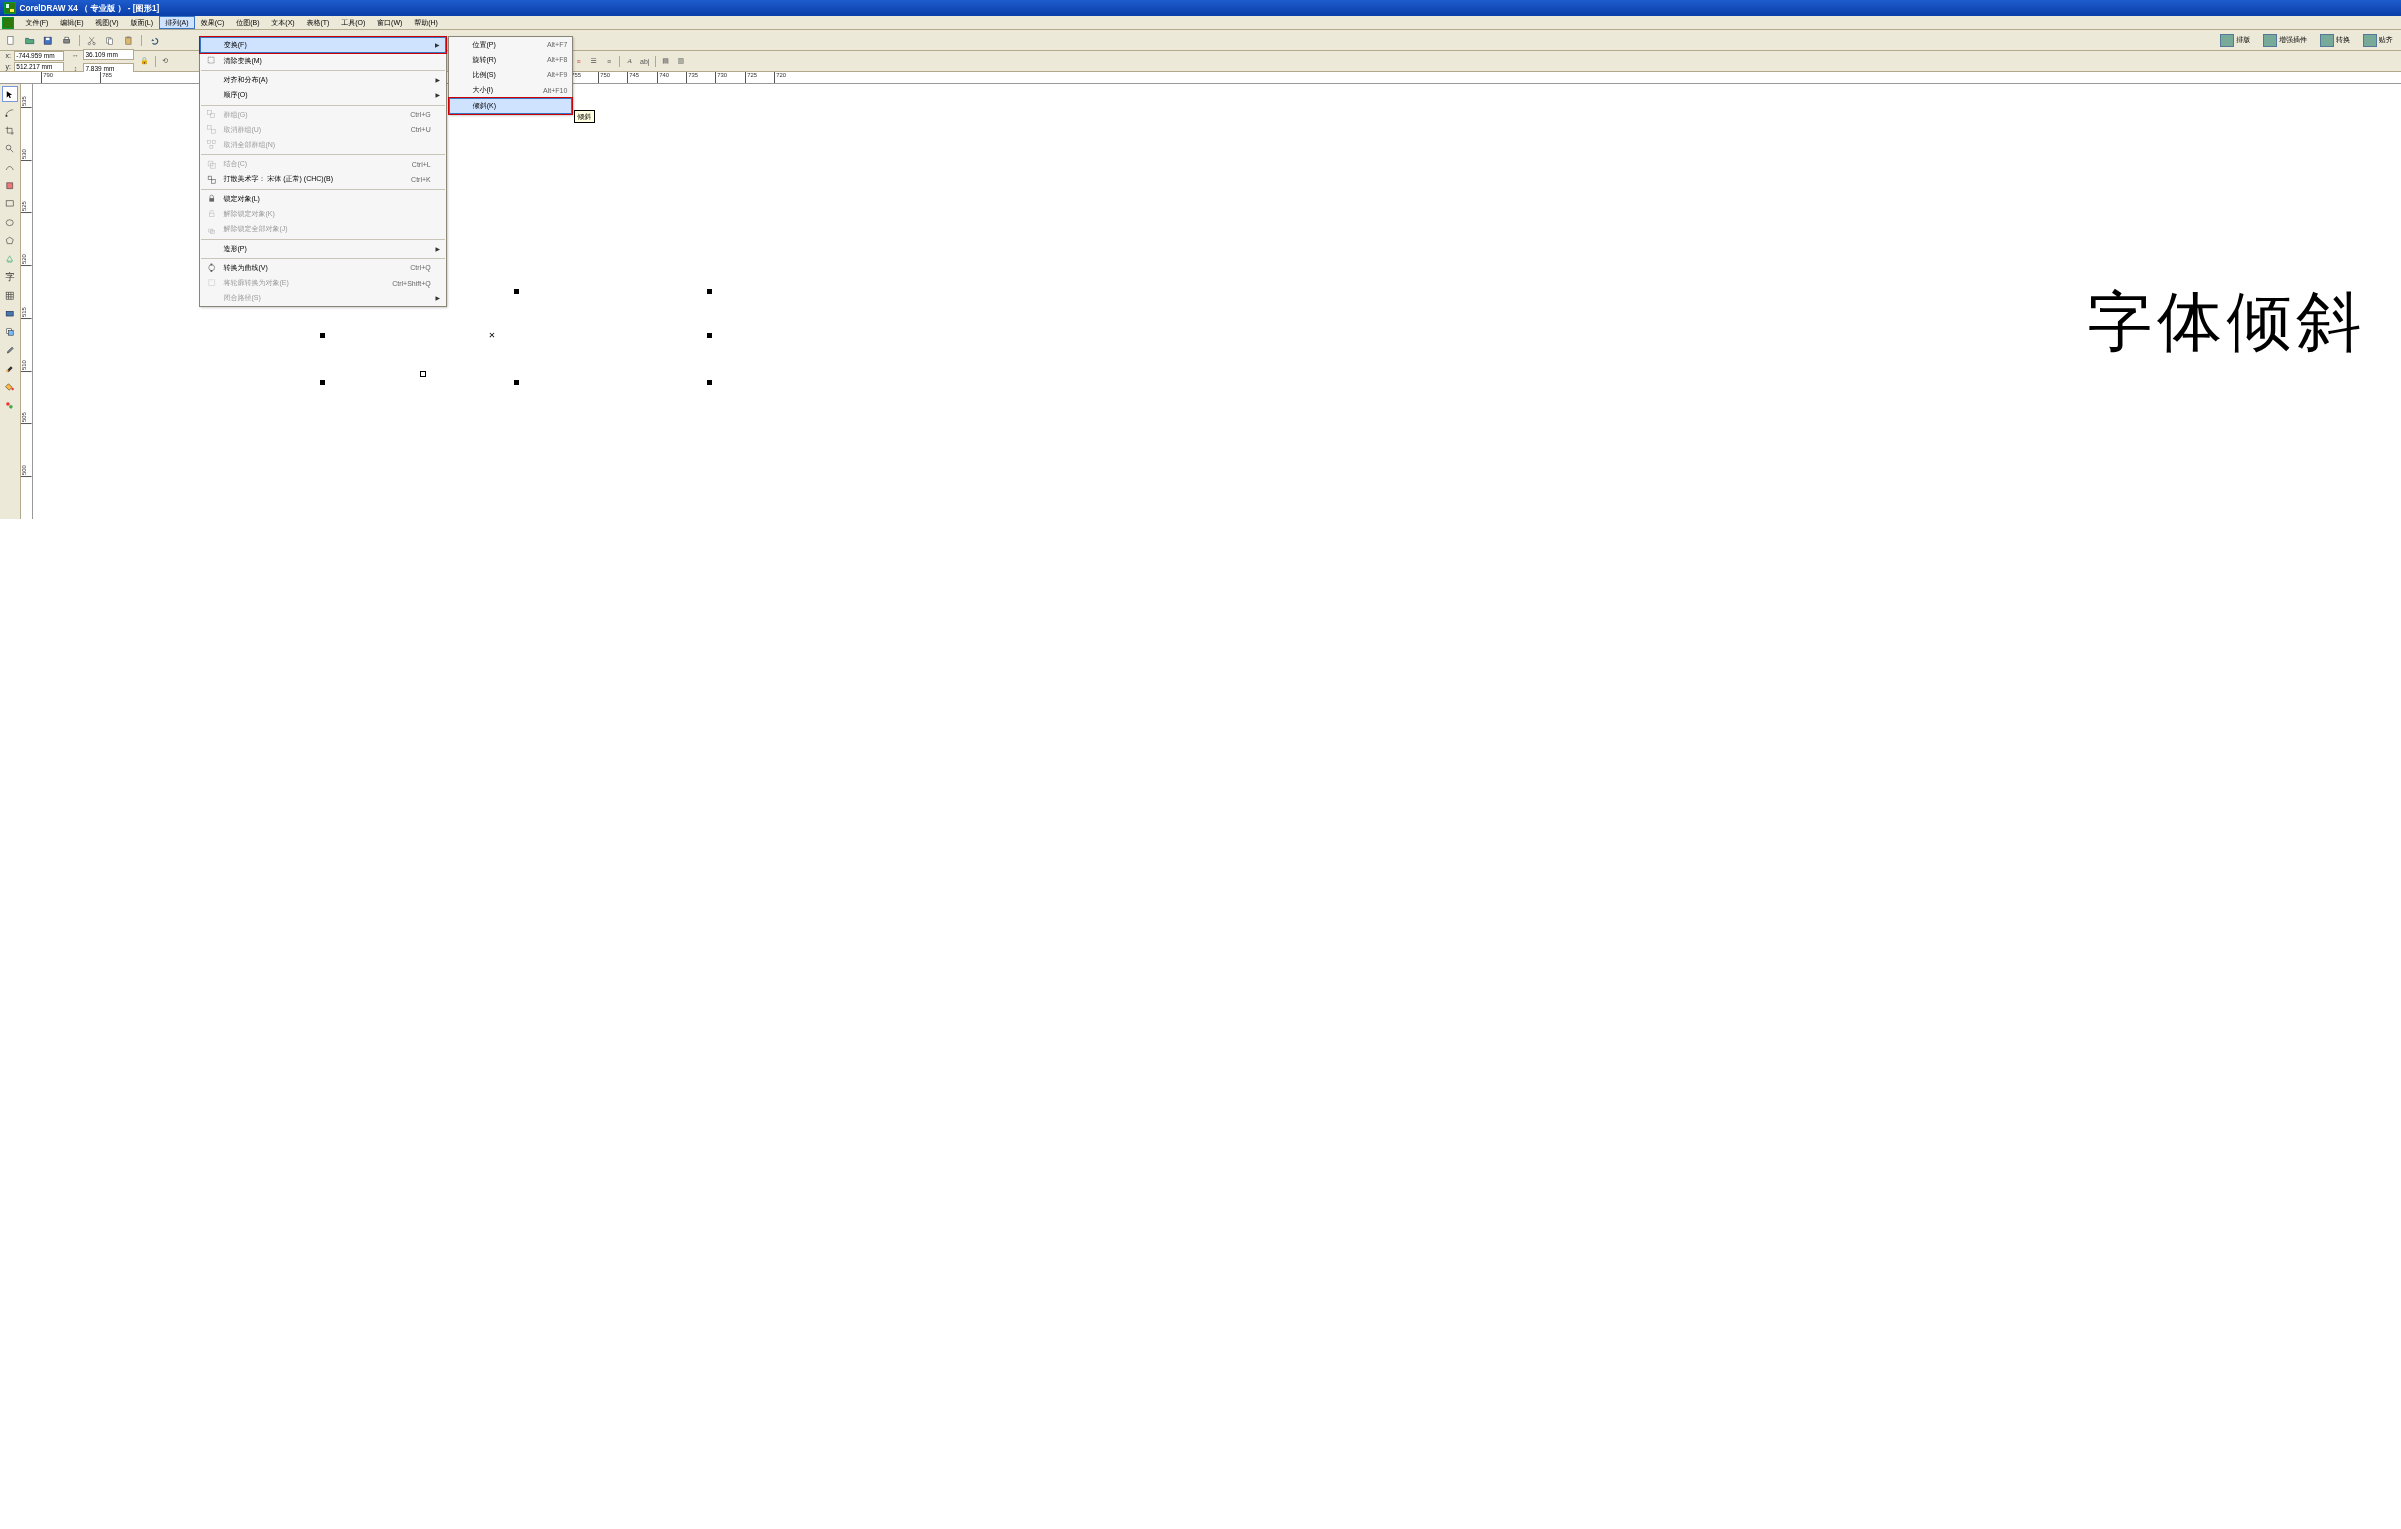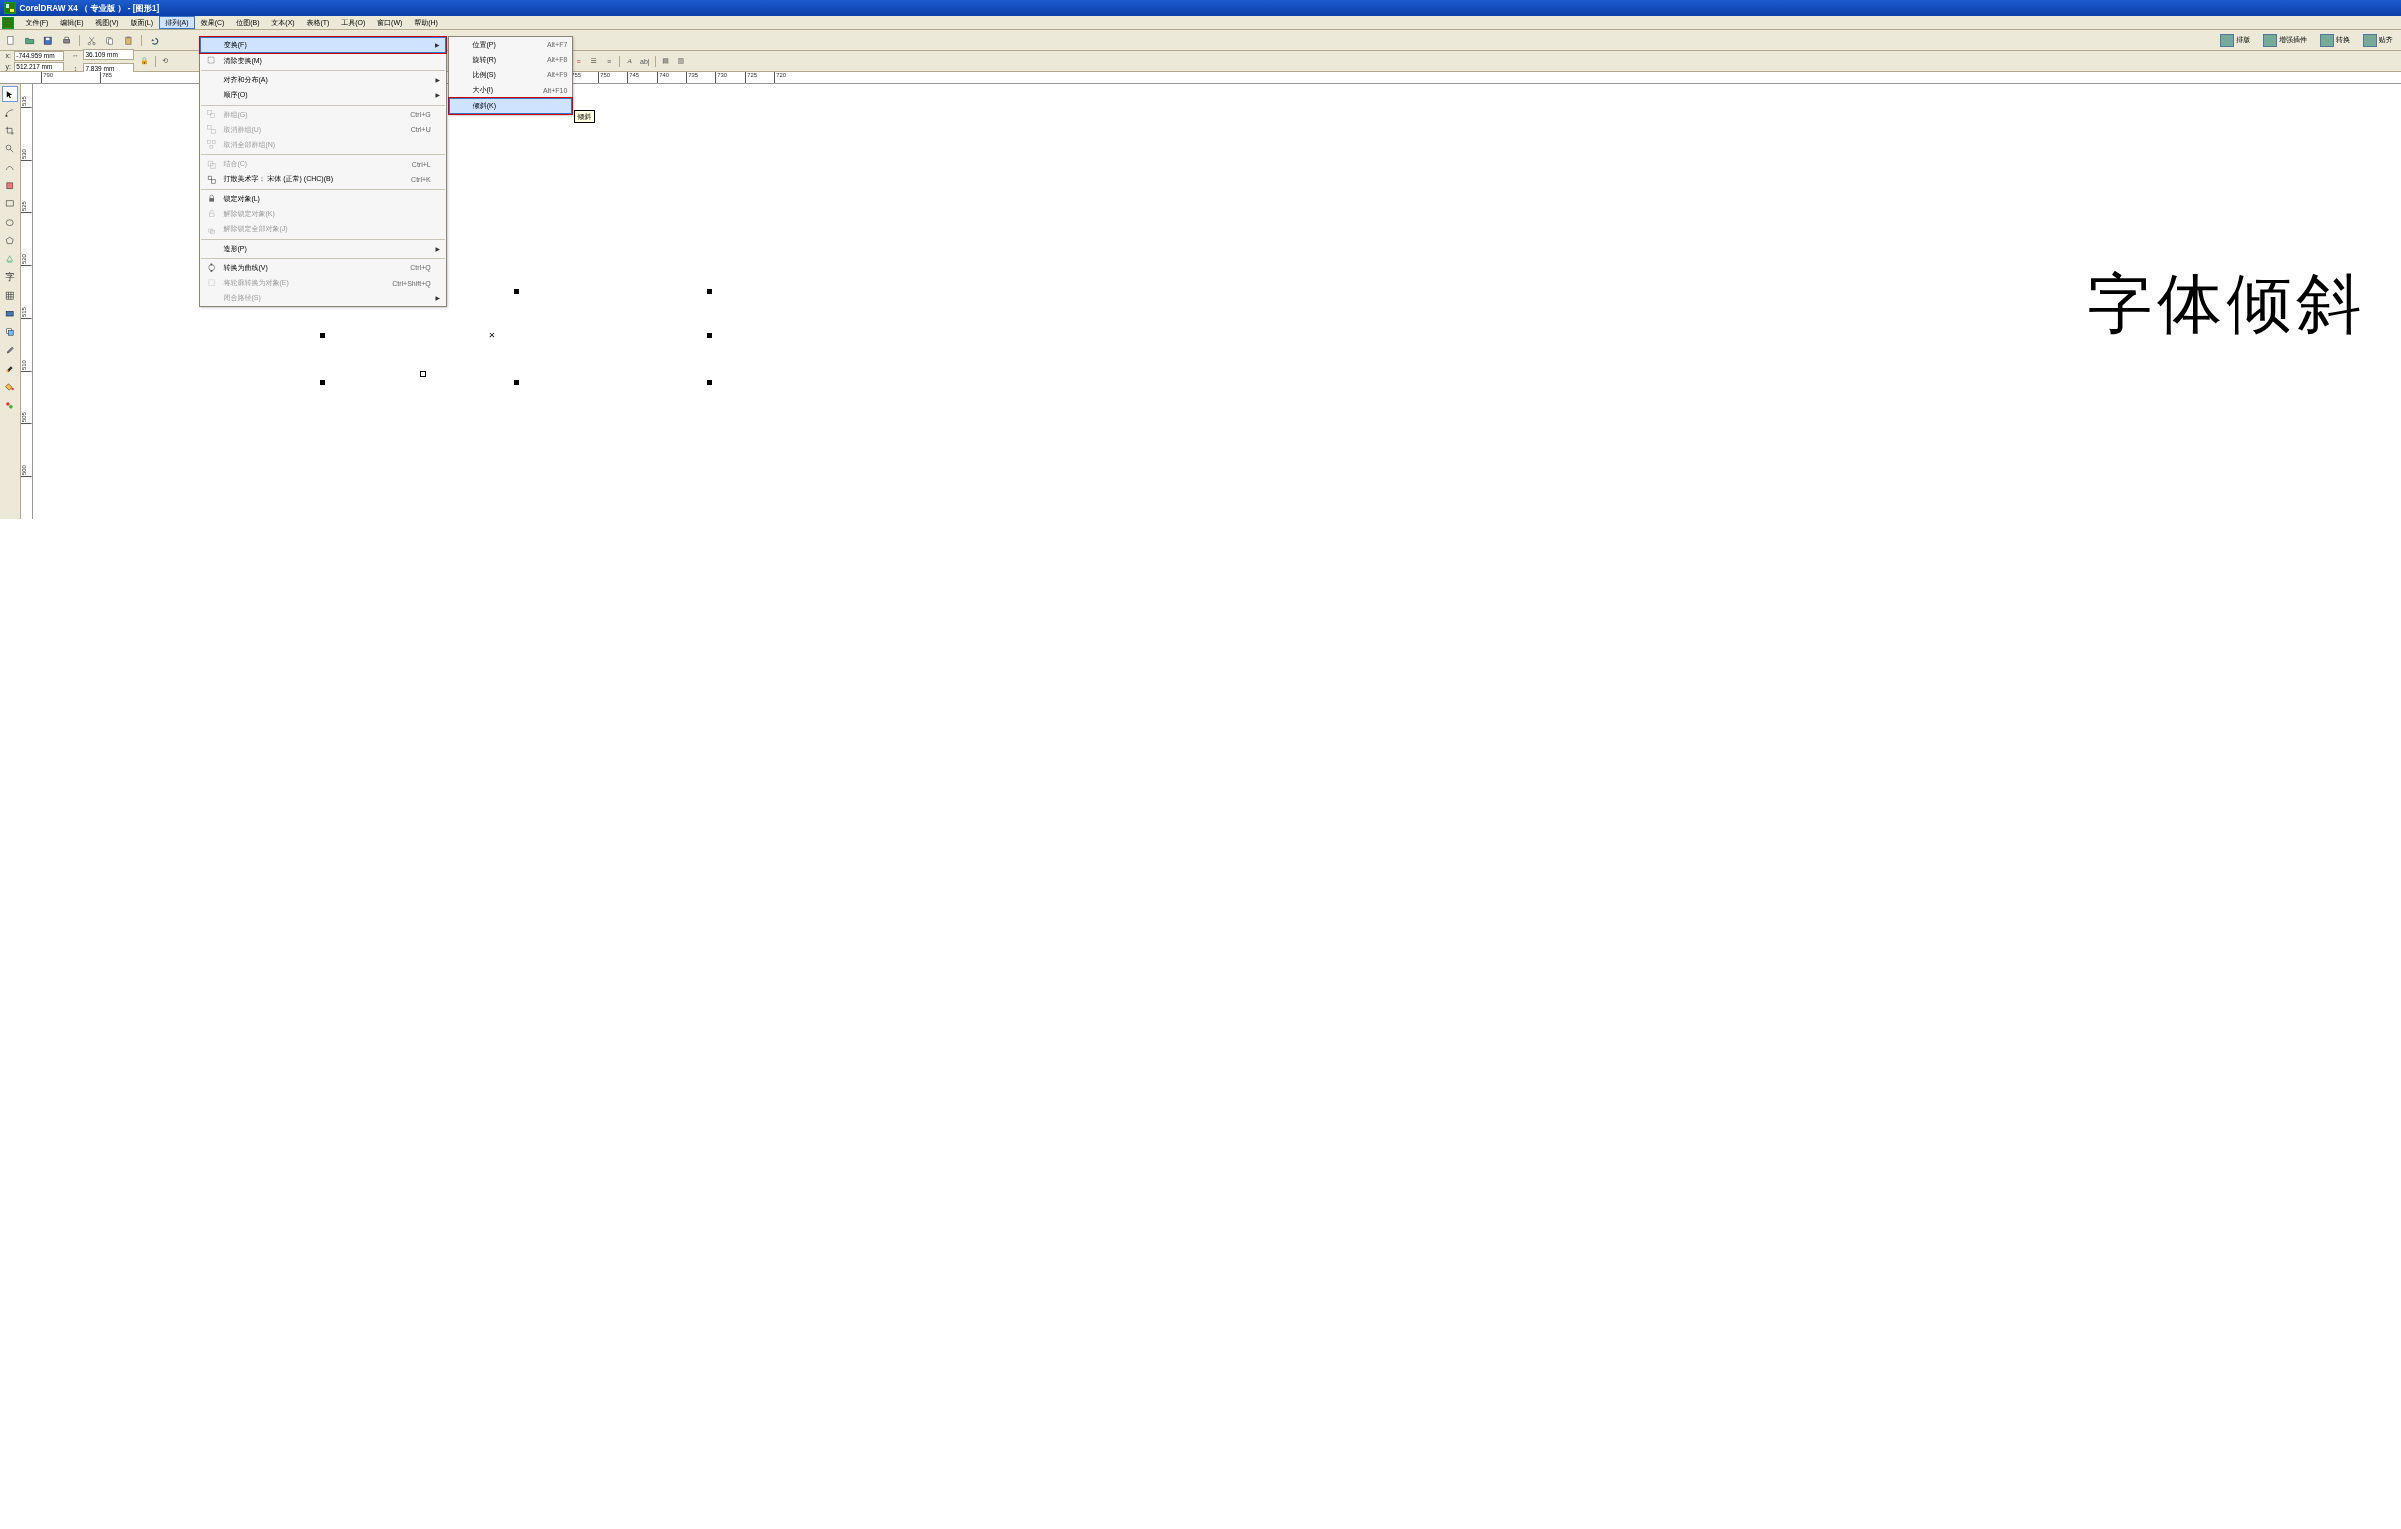--- a/index.html
+++ b/index.html
@@ -31,21 +31,21 @@
   .ruler-h{height:10.6px;background:#fff;border-bottom:0.6px solid #999;position:relative;overflow:hidden;font-size:5.9px;color:#333}
   .ruler-h .tick{position:absolute;top:0;height:10.6px;border-left:0.6px solid #555;padding-left:1.2px}
   
   .work{display:flex;height:calc(510px - 16.4px - 13px - 17.6px - 17.6px - 10.6px);position:relative}
   .sidebar{width:20px;background:#ece9d8;border-right:0.6px solid #b2a98f;display:flex;flex-direction:column;align-items:center;gap:2.3px;padding-top:2.3px}
   .sb-tool{width:14px;height:14px;display:flex;align-items:center;justify-content:center;border:0.6px solid transparent;color:#333}
   .sb-tool.active{background:#fff;border:0.6px solid #7a96df}
   .ruler-v{width:10.6px;background:#fff;border-right:0.6px solid #999;position:relative;overflow:hidden;font-size:5.9px;color:#333}
   .ruler-v .tick{position:absolute;left:0;width:10.6px;border-top:0.6px solid #555;text-align:left;writing-mode:vertical-rl;transform:rotate(180deg);padding-top:1.2px}
   .canvas{flex:1;background:#fff;position:relative;overflow:hidden}
-  .canvas-text{position:absolute;right:35px;top:176px;font-family:"SimSun",serif;font-size:65px;letter-spacing:4.7px;color:#000;font-weight:400}
+  .canvas-text{position:absolute;right:35px;top:194px;font-family:"SimSun",serif;font-size:65px;letter-spacing:4.7px;color:#000;font-weight:400}
   .sel-handle{width:5.3px;height:5.3px;background:#000;position:absolute}
   .sel-handle.open{background:#fff;border:0.6px solid #000;width:4.1px;height:4.1px}
   .sel-x{position:absolute;font-size:8.2px;color:#000}
   
   .menu-pop{position:absolute;background:#f6f6f6;border:0.6px solid #8a867a;box-shadow:1.2px 1.2px 2.3px rgba(0,0,0,.3);z-index:50}
   .menu-pop .row{height:15.2px;display:flex;align-items:center;padding:0 4.7px;white-space:nowrap;gap:4.7px}
   .menu-pop .row.sep{height:0.6px;background:#c9c5b9;margin:1.8px 1.2px;padding:0}
   .menu-pop .row .micon{width:14px;height:11.7px;display:flex;align-items:center;justify-content:center;color:#666}
   .menu-pop .row .mlabel{flex:1}
   .menu-pop .row .mshort{color:#666;margin-left:11.7px}

